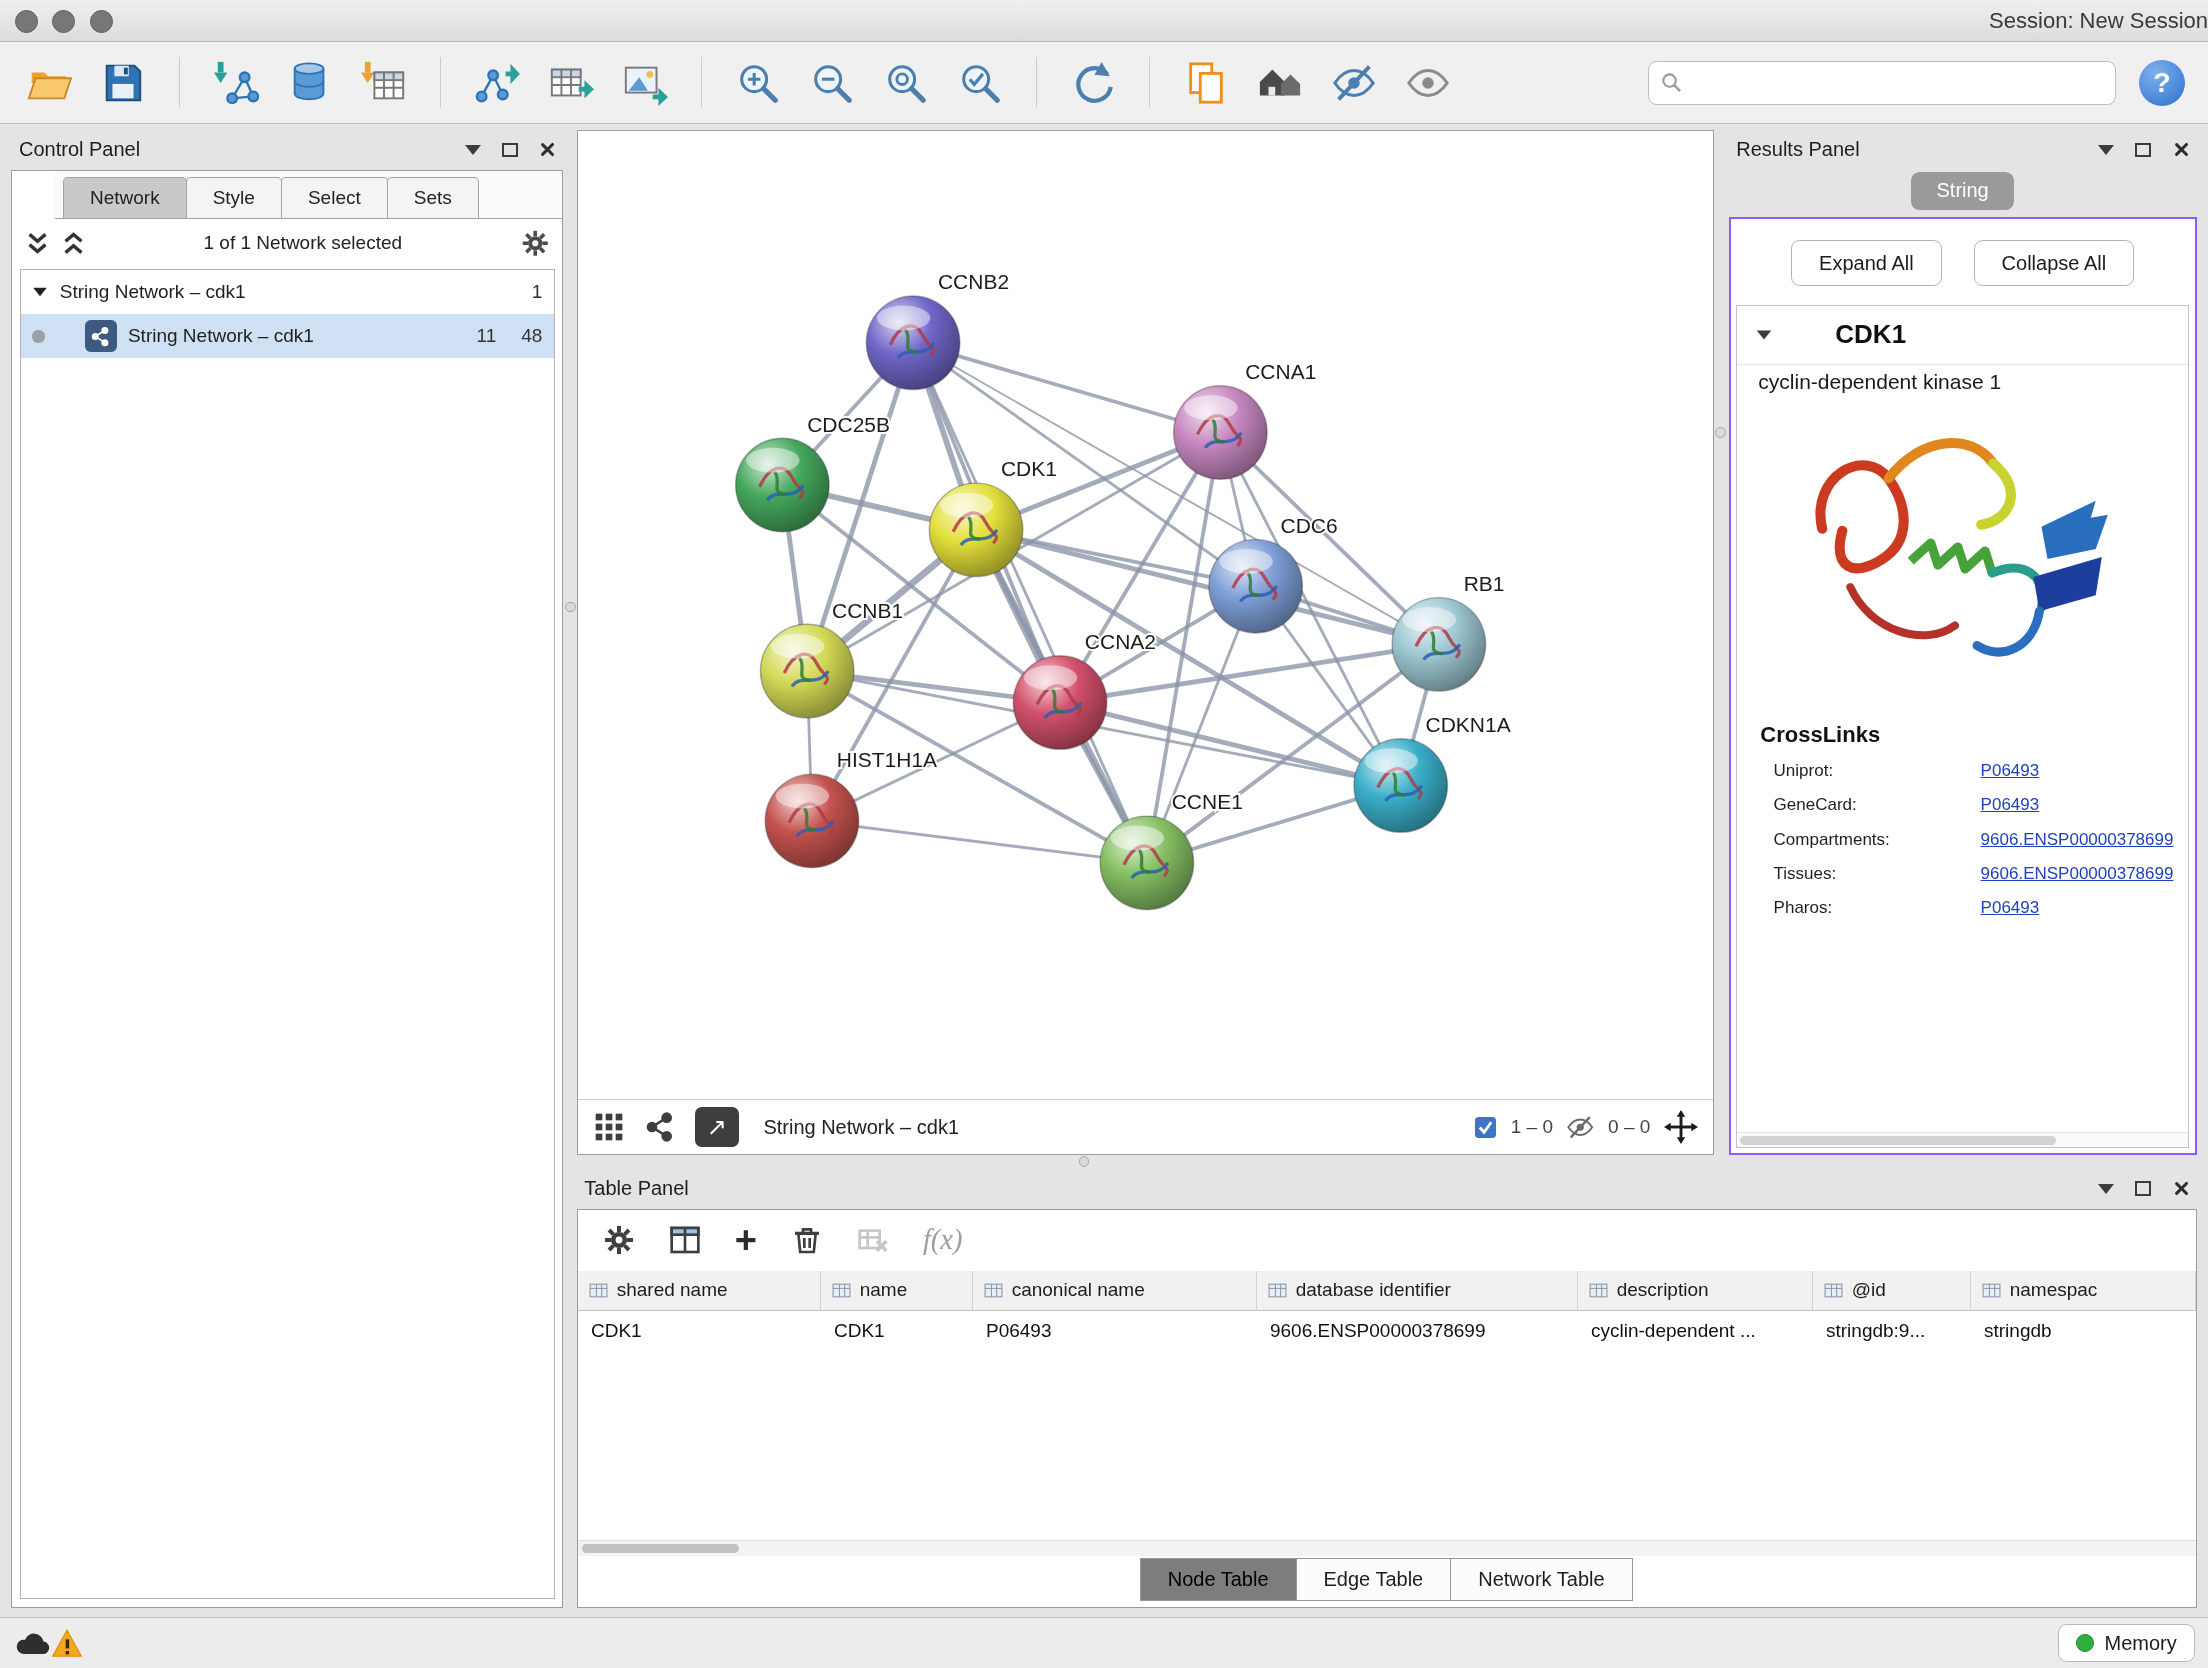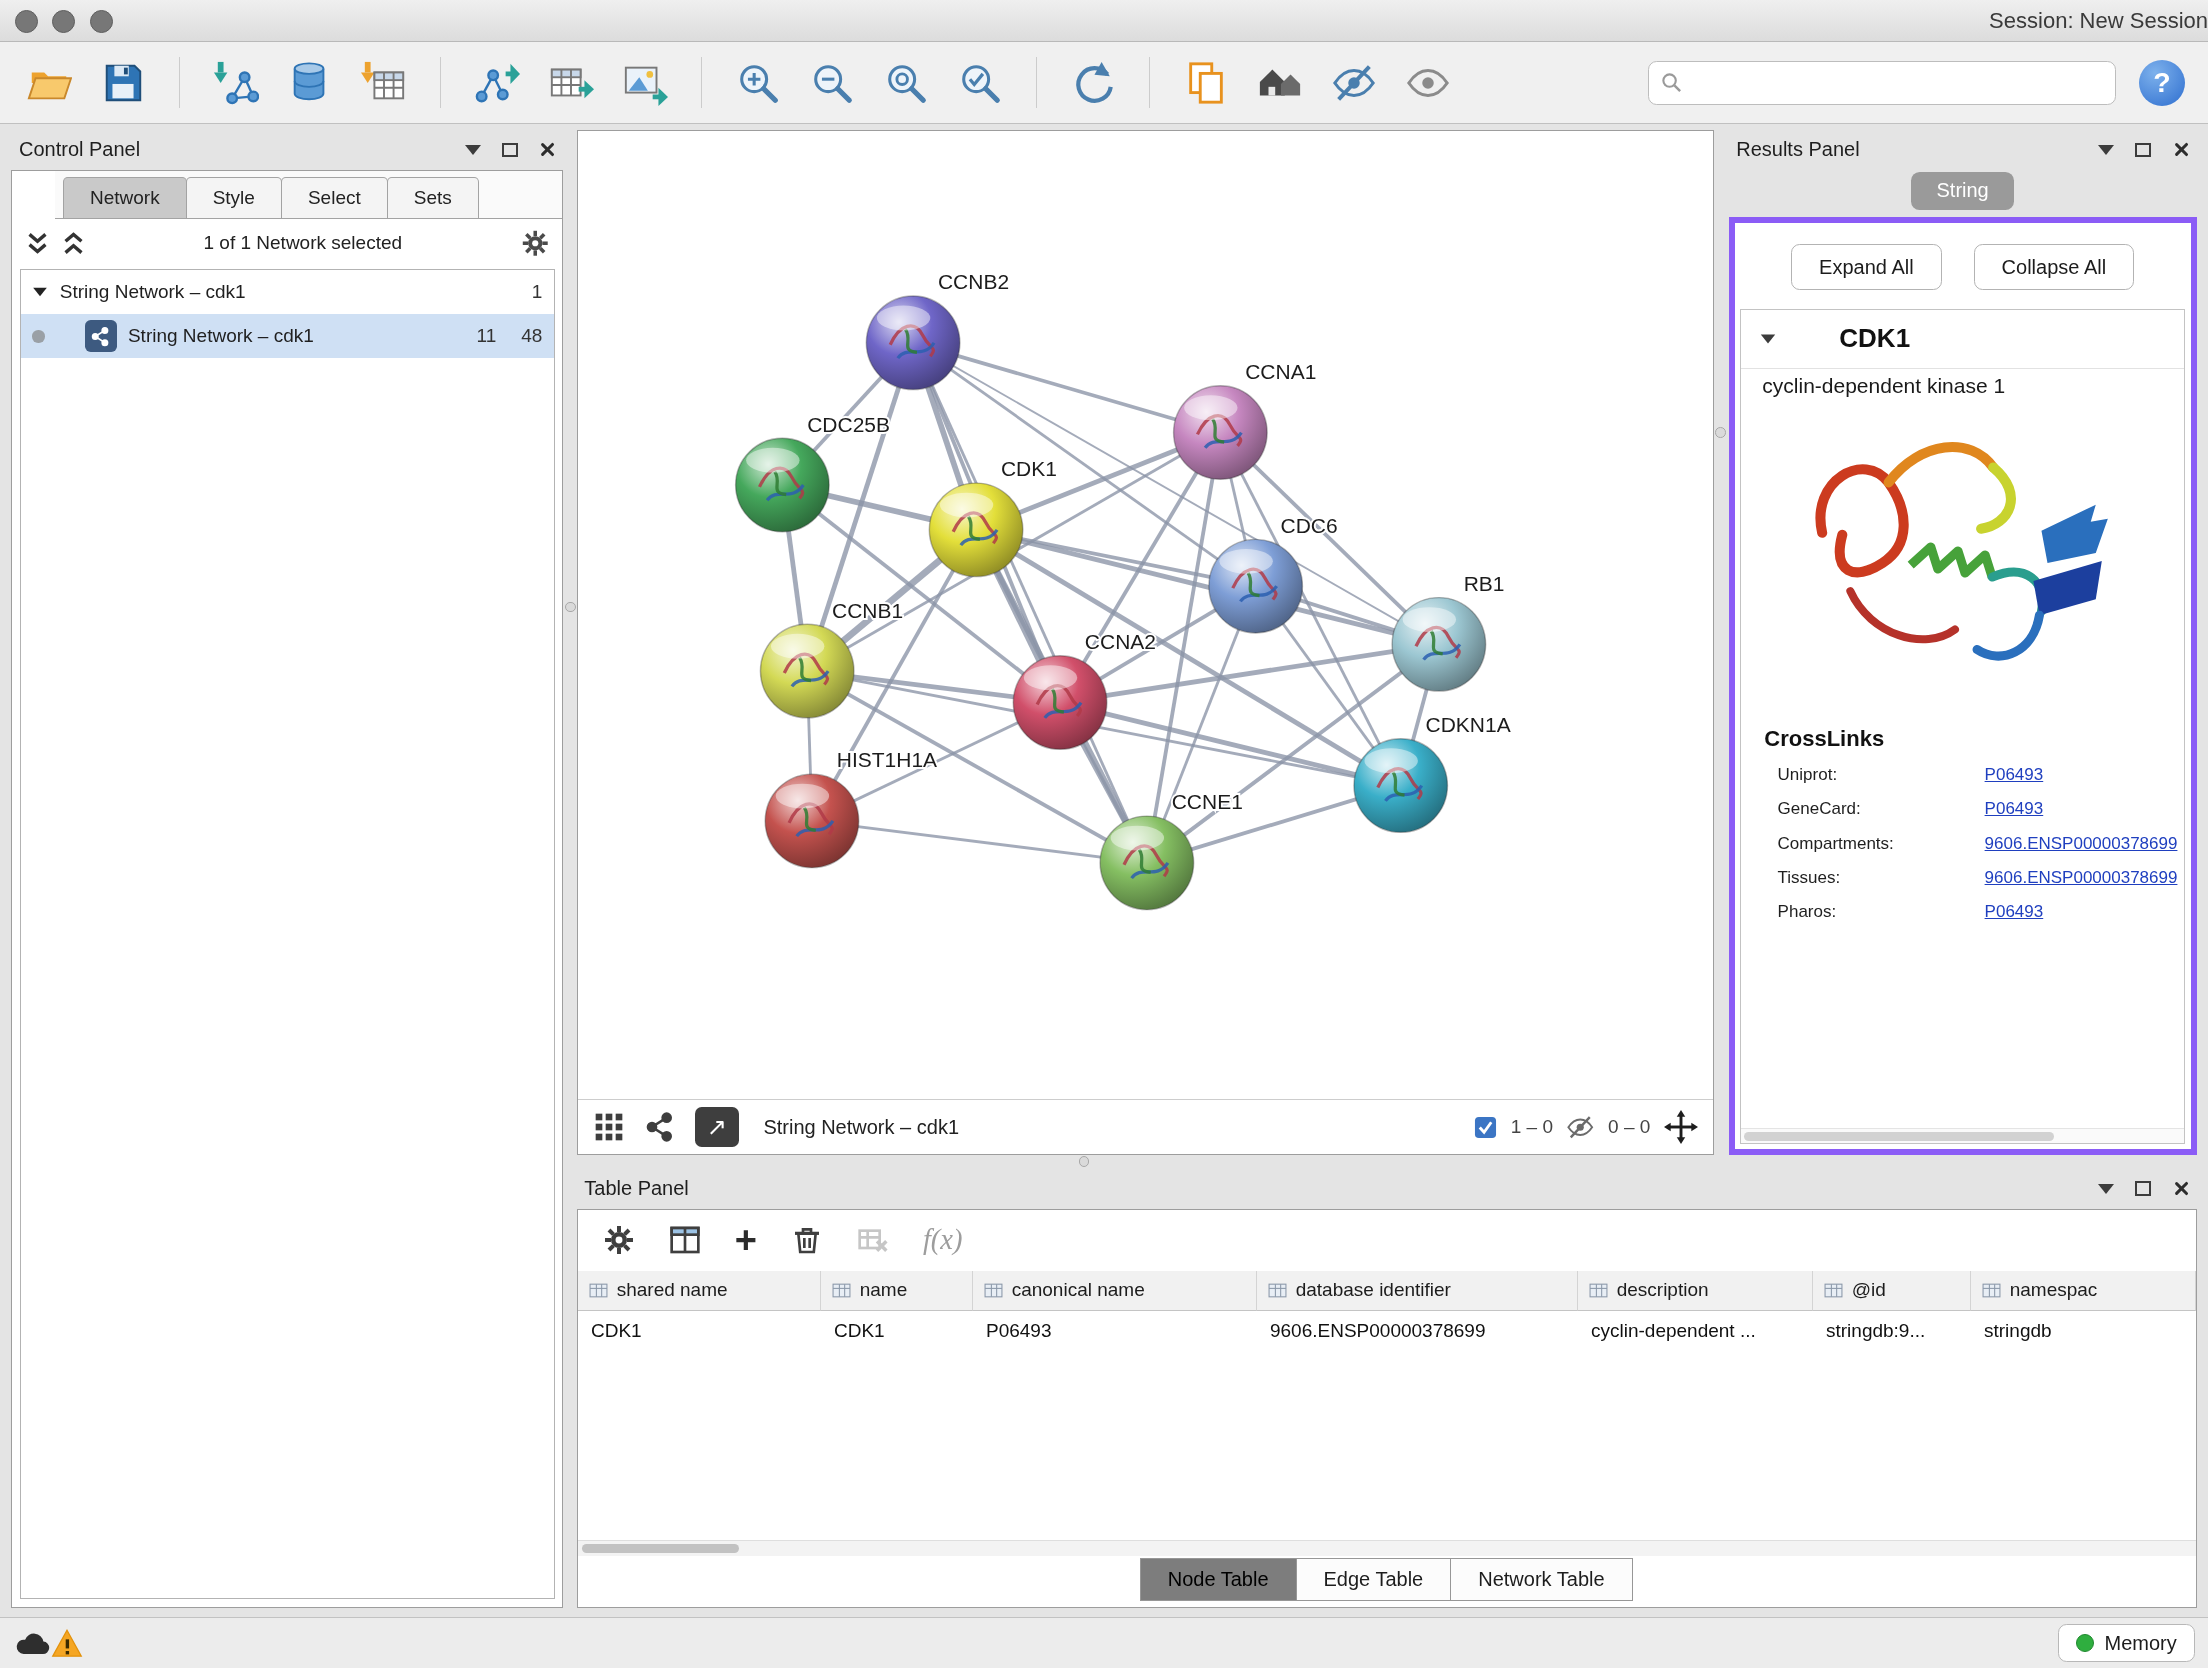--- a/index.html
+++ b/index.html
@@ -62,21 +62,21 @@
 .nt-darkbtn{width:44px;height:40px;background:#3e3e3e;border:none;border-radius:6.7px;color:#fff;font-size:24px;display:flex;align-items:center;justify-content:center;cursor:pointer;}
 .nt-name{font-size:20px;color:#222;margin-left:5.7px;}
 .nt-right{margin-left:auto;display:flex;align-items:center;gap:13.3px;}
 .nt-count{font-size:19px;color:#444;}
 .cbx{width:23px;height:23px;}
 
 
 .results-panel{width:468px;display:flex;flex-direction:column;flex:0 0 auto;position:relative;}
 .results-panel::before{content:"";position:absolute;left:-13.3px;top:29%;width:8.6px;height:8.6px;border-radius:50%;background:#dadada;border:1px solid #a8a8a8;}
 .rp-pill{align-self:center;background:#9a9a9a;color:#fff;border:none;border-radius:8.6px;padding:7.6px 25px;font-size:20px;margin:1.9px 0 7.6px;cursor:pointer;}
-.rp-box{flex:1;background:#fff;border:6px solid #8b5cf6;display:flex;flex-direction:column;min-height:0;padding:5.7px;}
+.rp-box{flex:1;background:#fff;border:2px solid #8b5cf6;display:flex;flex-direction:column;min-height:0;padding:5.7px;}
 .rp-buttons{display:flex;justify-content:center;gap:32px;padding:15px 0 19px;}
 .rp-btn{background:#fff;border:1px solid #b3b3b3;border-radius:8.6px;padding:10.5px 27px;font-size:20px;cursor:pointer;color:#1c1c1c;}
 .rp-section{border:1px solid #c3c3c3;flex:1;display:flex;flex-direction:column;min-height:0;overflow:hidden;}
 .rp-sec-header{display:flex;align-items:center;padding:13.3px 19px;border-bottom:1px solid #e2e2e2;}
 .rp-sec-title{font-size:26px;font-weight:bold;margin-left:63px;color:#111;}
 .rp-desc{padding:5.7px 21px 7.6px;font-size:21px;color:#1a1a1a;}
 .rp-img{height:314px;display:flex;align-items:center;justify-content:center;}
 .rp-cross{padding:5.7px 23px 9.5px;}
 .rp-cross-h{font-size:22px;font-weight:bold;margin-bottom:13.3px;color:#111;}
 .rp-grid{display:grid;grid-template-columns:207px 1fr;row-gap:14.3px;padding-left:13.3px;font-size:17px;}

